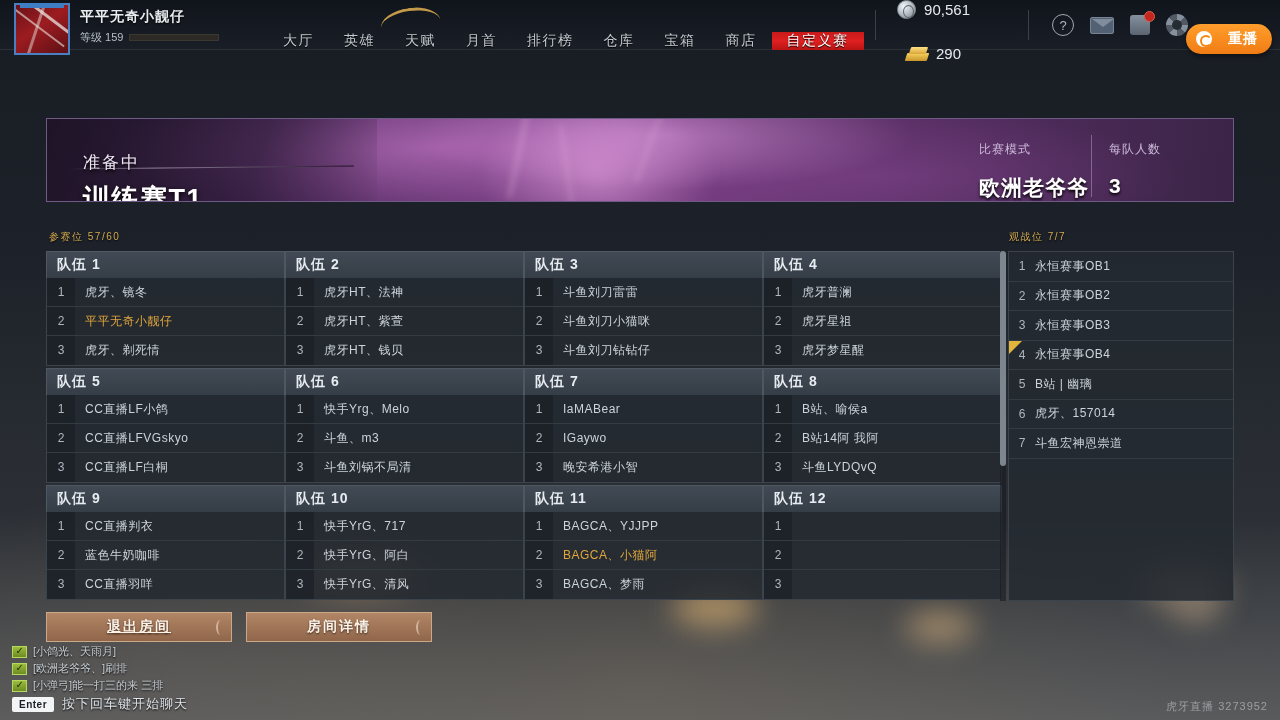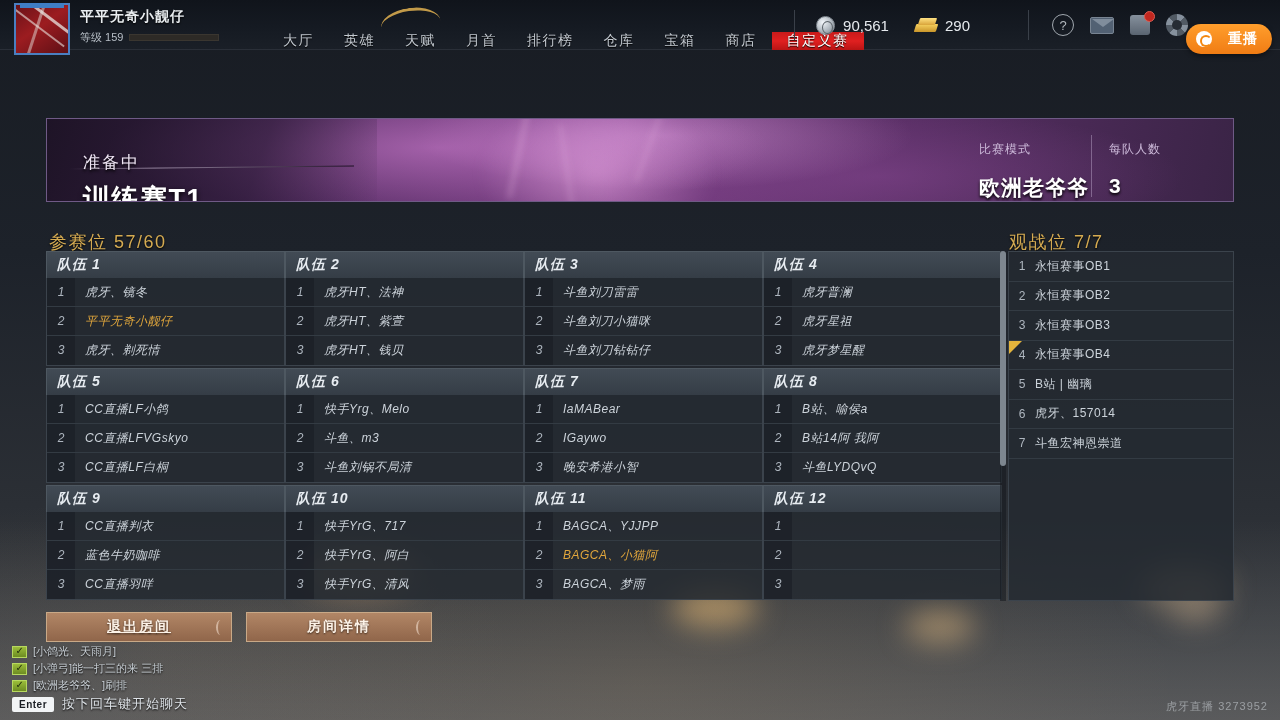--- a/index.html
+++ b/index.html
@@ -82,21 +82,21 @@
   .nav-item.active {
     background:linear-gradient(180deg,#c81a1a 0%,#e02020 50%,#b91414 100%);
     color:#fff;
   }
   #nav-swoosh {
     position:absolute; left:380px; top:8px; width:60px; height:22px;
     border-top:3px solid #d6a94e; border-radius:60% 60% 0 0 / 90% 90% 0 0;
     transform:rotate(-8deg); pointer-events:none; opacity:.9;
   }
 
-  #currency { position:absolute; right:310px; top:0; height:50px; display:flex; align-items:center; gap:26px; }
+  #currency { position:absolute; right:310px; top:0; height:50px; display:flex; align-items:center; gap:26px;flex-direction:column; }
   #currency::before {
     content:""; position:absolute; left:-22px; top:10px; width:1px; height:30px; background:#3a4049;
   }
   .cur-item { display:flex; align-items:center; gap:8px; font-size:15px; color:#e6eaee; }
   .coin-icon {
     width:19px; height:19px; border-radius:50%;
     background:radial-gradient(circle at 35% 32%, #f2f6fa, #aeb6be 55%, #6e767e);
     border:1px solid #868e96; position:relative;
   }
   .coin-icon::after {
@@ -207,32 +207,32 @@
   .stat-col { width:130px; padding-left:18px; position:relative; }
   .stat-col + .stat-col::before {
     content:""; position:absolute; left:0; top:6px; width:1px; height:62px;
     background:rgba(226,208,240,0.35);
   }
   .stat-label { font-size:12px; color:#cbb8d8; letter-spacing:1px; margin-top:12px; filter:blur(0.35px); }
   .stat-value { font-size:21px; color:#ffffff; font-weight:bold; margin-top:16px; letter-spacing:1px; text-shadow:0 2px 3px #000; filter:blur(0.2px); }
 
   
   #slots-label, #spectator-label {
-    position:absolute; font-size:18px; color:#d5ab52; letter-spacing:1.5px;
+    position:absolute; font-size:10px; color:#d5ab52; letter-spacing:1.5px;
     text-shadow:0 1px 2px #000; filter:blur(0.35px);
   }
   #slots-label { left:49px; top:230px; }
   #spectator-label { left:1009px; top:230px; }
 
   
   #teams-viewport {
     position:absolute; left:46px; top:251px; width:960px; height:350px; overflow:hidden;
   }
   #teams-grid {
-    display:grid; grid-template-columns:repeat(4, 239px); gap:0 0;font-style:italic;
+    display:grid; grid-template-columns:repeat(4, 239px); gap:0 0;
   }
   .team-card { width:239px; margin:0 1px 2px 0; }
   .team-header {
     height:27px; background:linear-gradient(180deg,#424b55,#353d46);
     border:1px solid #4e5861; border-bottom:none;
     display:flex; align-items:center; padding-left:10px;
     font-size:14px; color:#e7ecf1; letter-spacing:1px; font-weight:bold;
     filter:blur(0.25px);
   }
   .team-rows { border:1px solid #3b434c; border-top:none; background:rgba(36,42,49,0.88); }
@@ -702,25 +702,25 @@
 </div>
 
 <div id="chat">
   <div id="chat-lines">
       <div class="chat-line">
         <span class="chat-icon"></span>
         <span class="chat-text">[小鸽光、天雨月]</span>
       </div>
       <div class="chat-line">
         <span class="chat-icon"></span>
-        <span class="chat-text">[小弹弓]能一打三的来  三排</span>
+        <span class="chat-text">[欧洲老爷爷、]刷排</span>
       </div>
       <div class="chat-line">
         <span class="chat-icon"></span>
-        <span class="chat-text">[欧洲老爷爷、]刷排</span>
+        <span class="chat-text">[小弹弓]能一打三的来  三排</span>
       </div>
     </div>
   <div id="chat-hint">
     <span id="enter-key">Enter</span>
     <span id="chat-hint-text">按下回车键开始聊天</span>
   </div>
 </div>
 
 <div id="watermark">虎牙直播 3273952</div>
 

